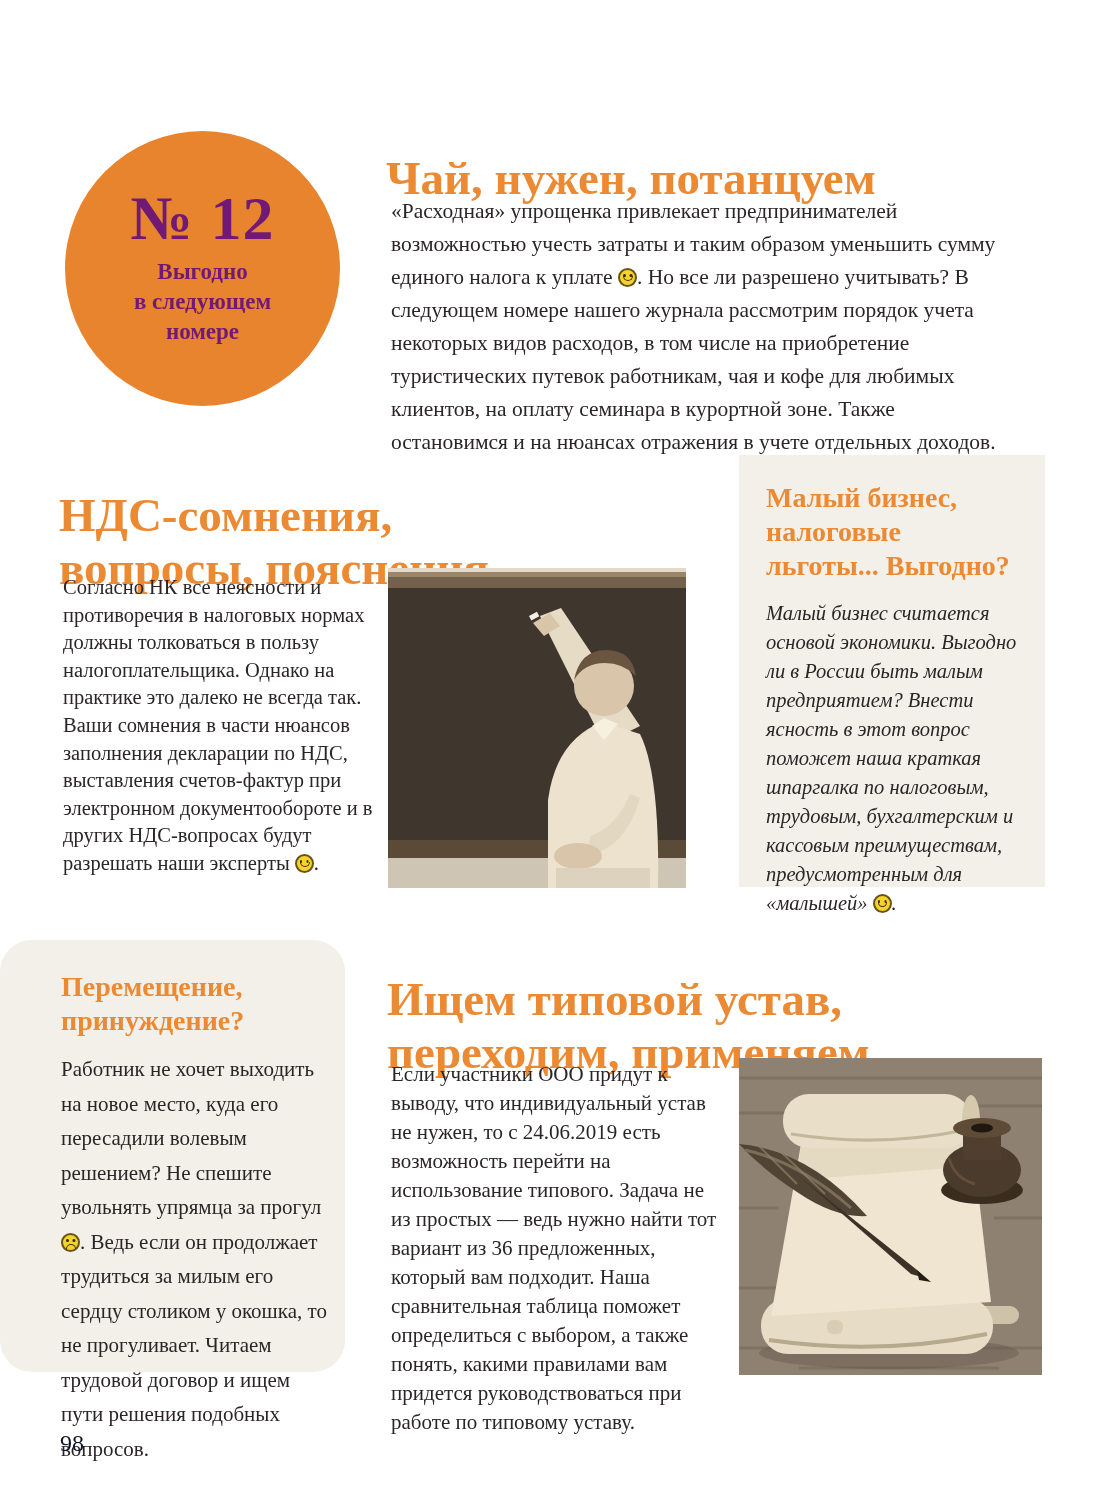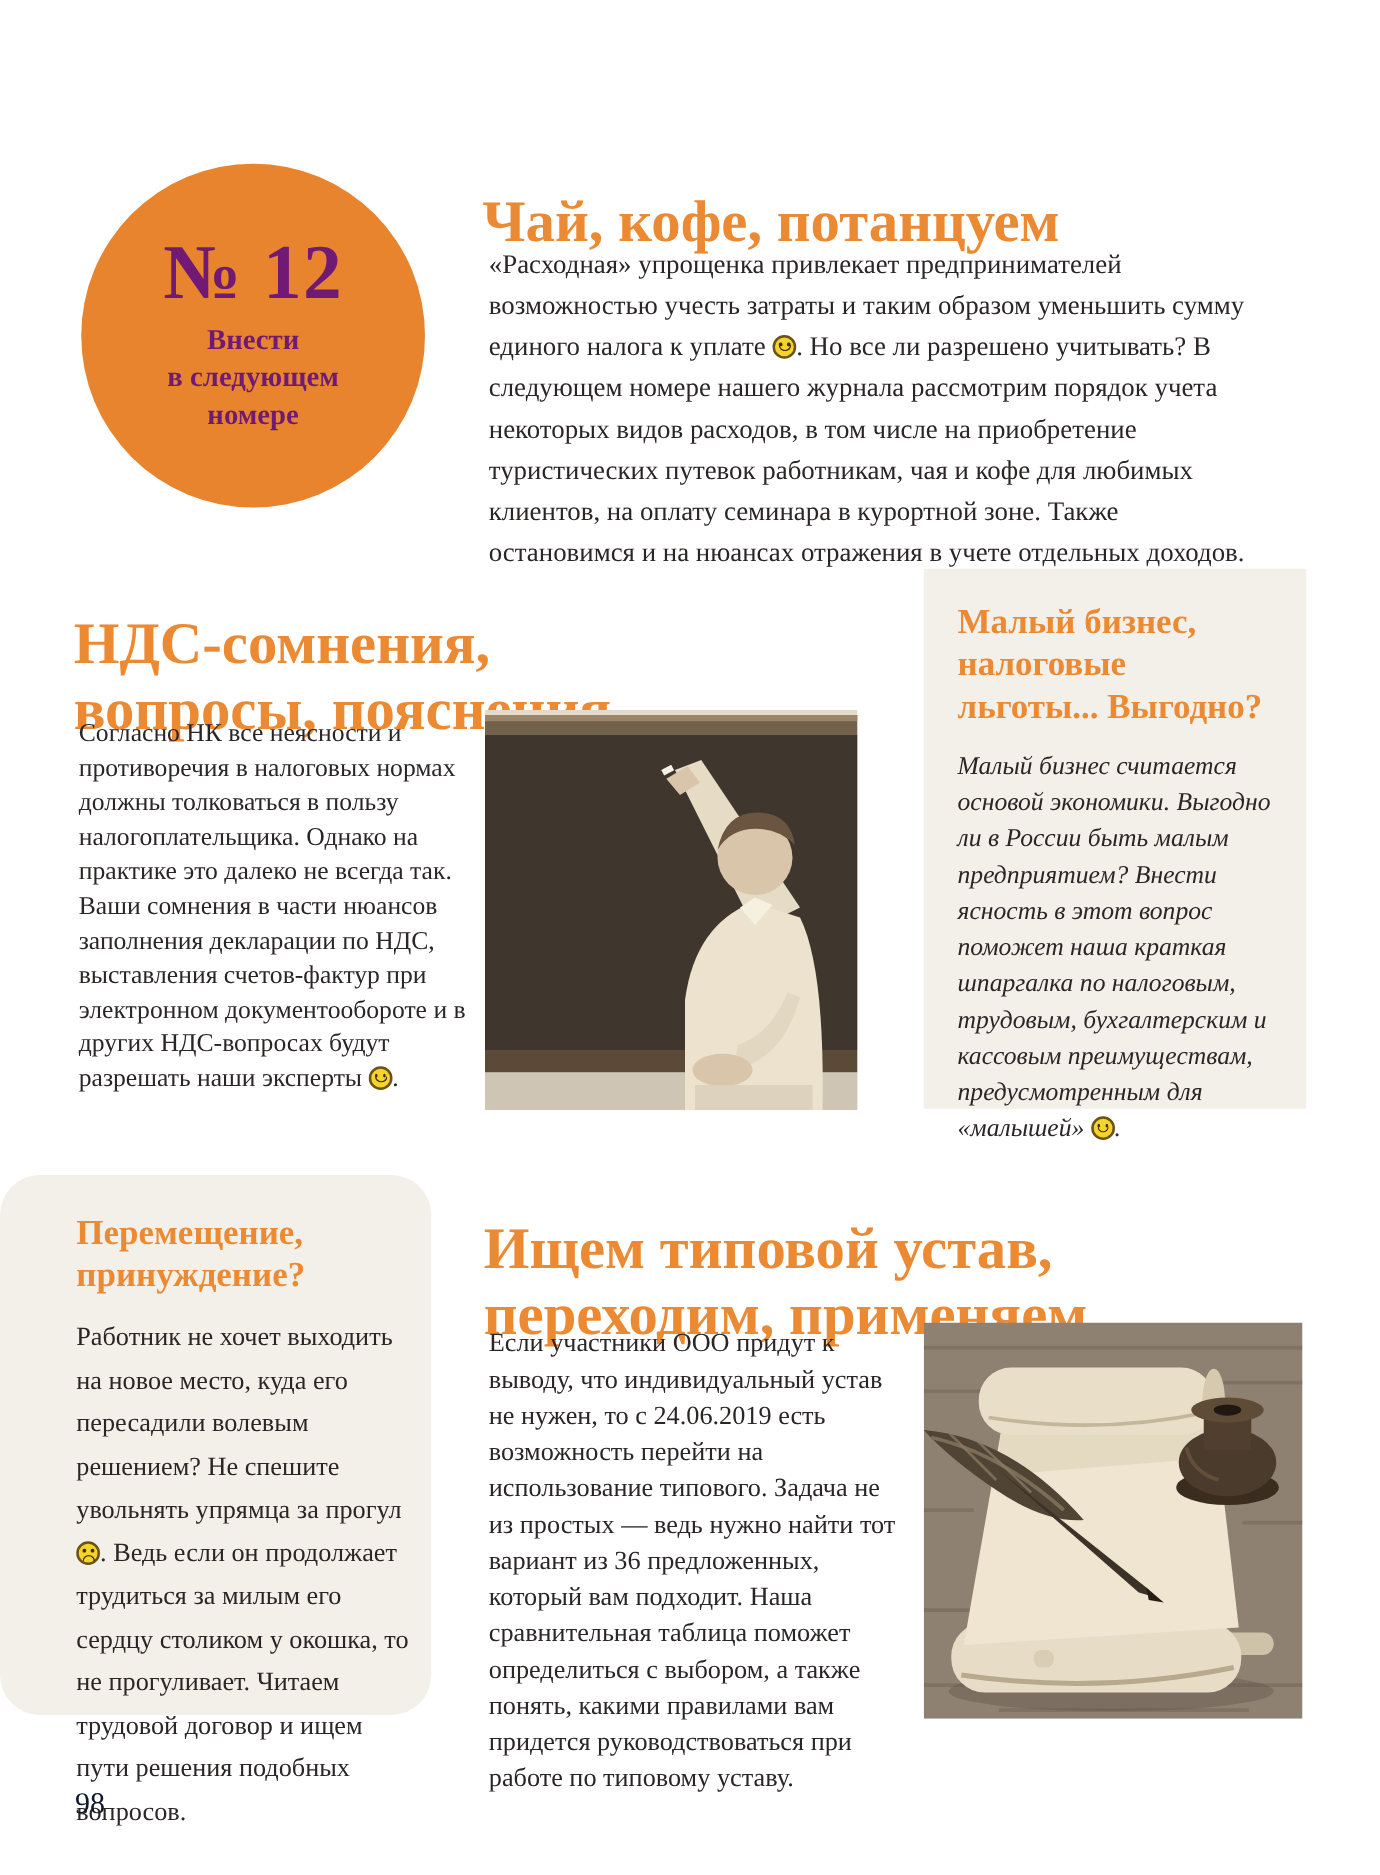--- a/index.html
+++ b/index.html
@@ -66,27 +66,27 @@
   .page-number{position:absolute;left:60px;top:1430px;font-size:24px;color:#0f172a;}
 </style>
 </head>
 <body>
 
 <div class="page">
 
   <div class="badge">
     <div class="badge-number">№ 12</div>
     <div class="badge-caption">
-      <div>Внести</div>
+      <div>Выгодно</div>
       <div>в следующем</div>
       <div>номере</div>
     </div>
   </div>
 
-  <h1 class="headline tea-title">Чай, кофе, потанцуем</h1>
+  <h1 class="headline tea-title">Чай, нужен, потанцуем</h1>
   <p class="tea-body"><span>«Расходная» упрощенка привлекает предпринимателей возможностью учесть затраты и таким образом уменьшить сумму единого налога к уплате </span><span class="smiley happy"></span><span>. Но все ли разрешено учитывать? В следующем номере нашего журнала рассмотрим порядок учета некоторых видов расходов, в том числе на приобретение туристических путевок работникам, чая и кофе для любимых клиентов, на оплату семинара в курортной зоне. Также остановимся и на нюансах отражения в учете отдельных доходов.</span></p>
 
   <h2 class="headline vat-title">
     <div>НДС-сомнения,</div>
     <div>вопросы, пояснения</div>
   </h2>
   <p class="vat-body"><span>Согласно НК все неясности и противоречия в налоговых нормах должны толковаться в пользу налогоплательщика. Однако на практике это далеко не всегда так. Ваши сомнения в части нюансов заполнения декларации по НДС, выставления счетов-фактур при электронном документообороте и в других НДС-вопросах будут разрешать наши эксперты </span><span class="smiley happy"></span><span>.</span></p>
 
   <svg class="photo vat-photo" viewBox="0 0 298 320" role="img">
     <rect width="298" height="320" fill="#e3dacb"></rect>

